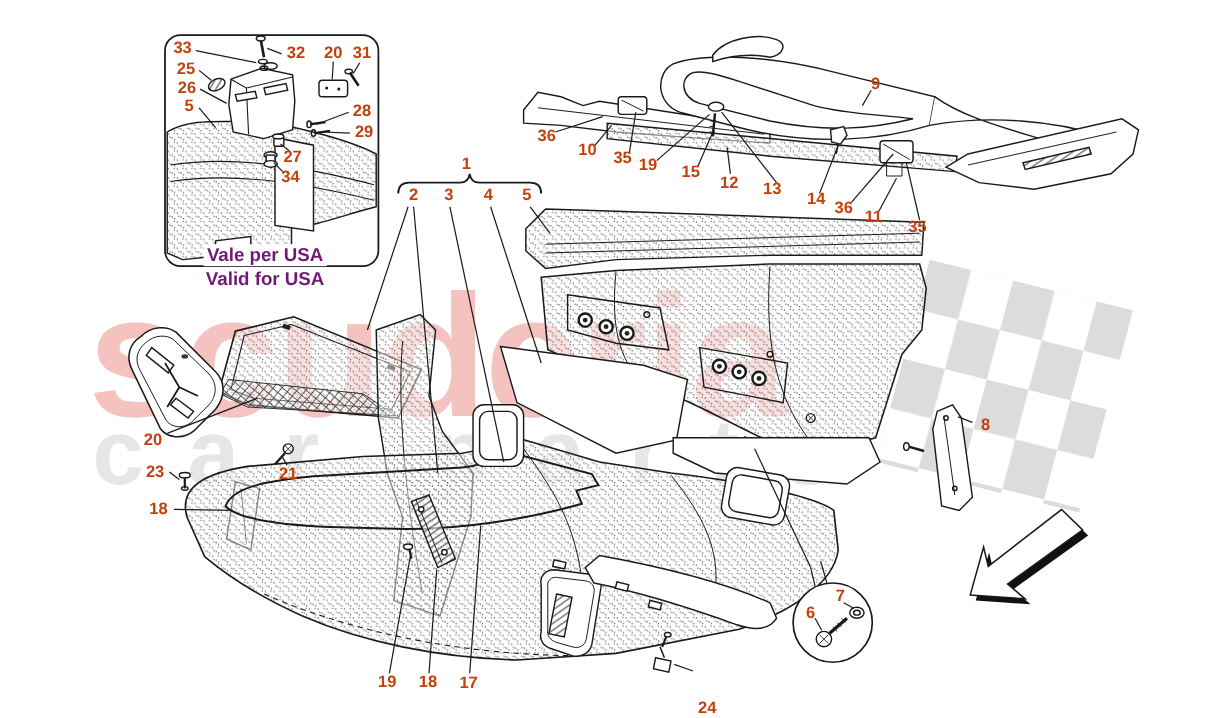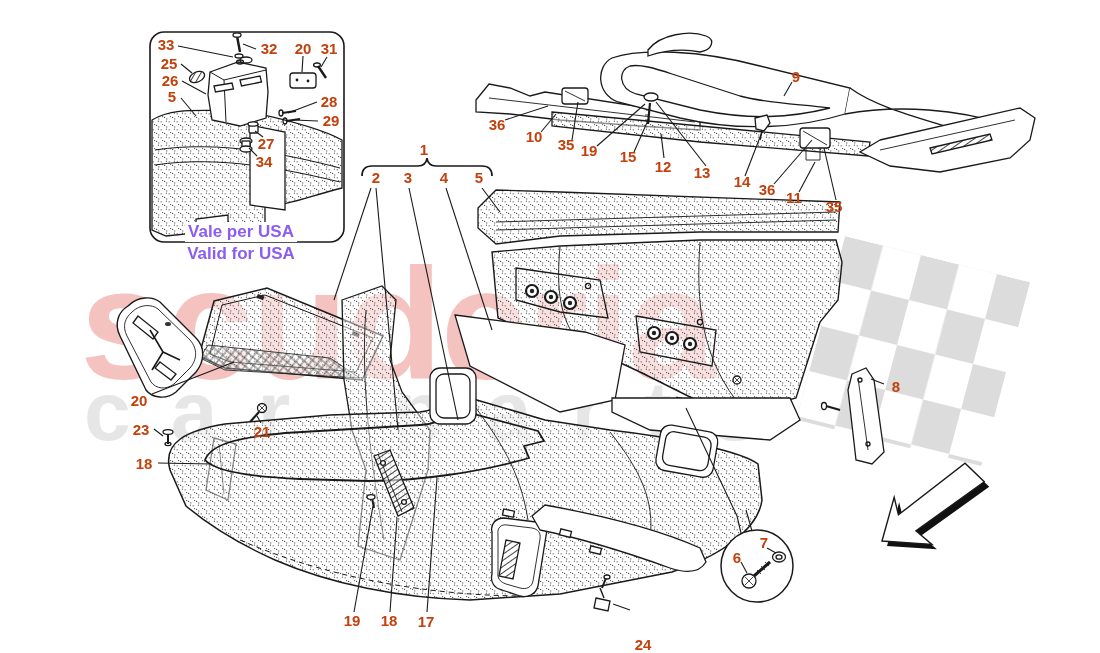--- a/index.html
+++ b/index.html
@@ -3,21 +3,21 @@
 <meta charset="utf-8">
 <style>
   html,body{margin:0;padding:0;background:#fff;}
   .stage{position:relative;width:1100px;height:653px;background:#fff;overflow:hidden;
          font-family:"Liberation Sans",sans-serif;}
   .stage svg{position:absolute;left:0;top:0;}
   .lbl{position:absolute;transform:translate(-50%,-50%);
        font:bold 15px "Liberation Sans",sans-serif;color:#c2410c;
        white-space:nowrap;line-height:1;z-index:5;}
   .cap{position:absolute;transform:translate(-50%,-50%);
-       font:bold 17px "Liberation Sans",sans-serif;color:#8b5cf6;
+       font:bold 17px "Liberation Sans",sans-serif;color:#701a75;
        background:#fff;padding:0 3px;white-space:nowrap;z-index:4;}
 </style>
 </head>
 <body>
 
 <div class="stage">
 
 <svg width="1100" height="653" viewBox="0 0 1100 653">
   <defs>
     <pattern id="carpet" width="8" height="8" patternUnits="userSpaceOnUse">

